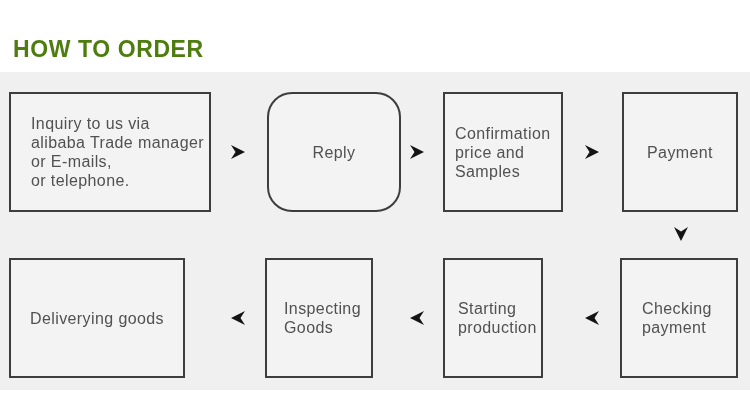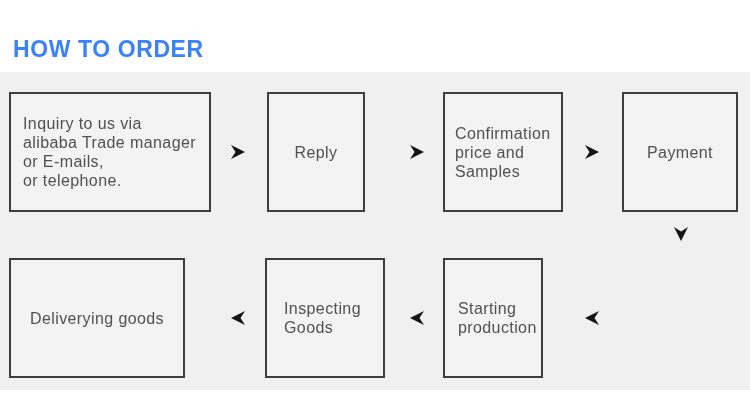--- a/index.html
+++ b/index.html
@@ -12,21 +12,21 @@
     background: #ffffff;
     overflow: hidden;
   }
   .page-title {
     position: absolute;
     left: 13px;
     top: 36px;
     font-size: 23px;
     font-weight: 600;
     letter-spacing: 0.6px;
-    color: #3b82f6;
+    color: #4d7c0f;
     white-space: nowrap;
   }
   .band {
     position: absolute;
     left: 0;
     top: 72px;
     width: 750px;
     height: 318px;
     background: #f1f0f0;
   }
@@ -45,30 +45,30 @@
     letter-spacing: 0.4px;
     color: #515151;
     white-space: pre-line;
   }
   .row-top    { top: 92px; }
   .row-bottom { top: 258px; }
   .align-left   .node-text { text-align: left; }
   .align-center .node-text { text-align: center; }
 
   .n-inquiry      { left: 9px;   width: 202px; }
-  .n-inquiry      .node-text { padding-left: 12px; padding-right: 4px; }
-  .n-reply        { left: 267px; width: 98px; }
+  .n-inquiry      .node-text { padding-left: 20px; padding-right: 4px; }
+  .n-reply        { left: 267px; width: 134px; border-radius: 25px; }
   .n-confirmation { left: 443px; width: 120px; }
   .n-confirmation .node-text { padding-left: 10px; }
   .n-payment      { left: 622px; width: 116px; }
   .n-checking     { left: 620px; width: 118px; }
   .n-checking     .node-text { padding-left: 20px; }
   .n-starting     { left: 443px; width: 100px; }
   .n-starting     .node-text { padding-left: 13px; }
-  .n-inspecting   { left: 265px; width: 120px; }
+  .n-inspecting   { left: 265px; width: 108px; }
   .n-inspecting   .node-text { padding-left: 17px; }
   .n-delivering   { left: 9px;   width: 176px; }
 
   .arrow {
     position: absolute;
     width: 16px;
     height: 16px;
   }
   .arrow svg { display: block; width: 16px; height: 16px; }
   .arrow-down  svg { transform: rotate(90deg); }
@@ -129,20 +129,24 @@
   <div class="node row-top align-center n-payment">
     <div class="node-text">Payment</div>
   </div>
 
   <div class="arrow arrow-down a-d1">
     <svg viewBox="0 0 16 16">
         <path d="M1,1 L15,8 L1,15 L5.5,8 Z" fill="#141414"></path>
       </svg>
   </div>
 
+  <div class="node row-bottom align-left n-checking">
+    <div class="node-text">Checking
+payment</div>
+  </div>
 
   <div class="arrow arrow-left a-l1">
     <svg viewBox="0 0 16 16">
         <path d="M1,1 L15,8 L1,15 L5.5,8 Z" fill="#141414"></path>
       </svg>
   </div>
 
   <div class="node row-bottom align-left n-starting">
     <div class="node-text">Starting
 production</div>

